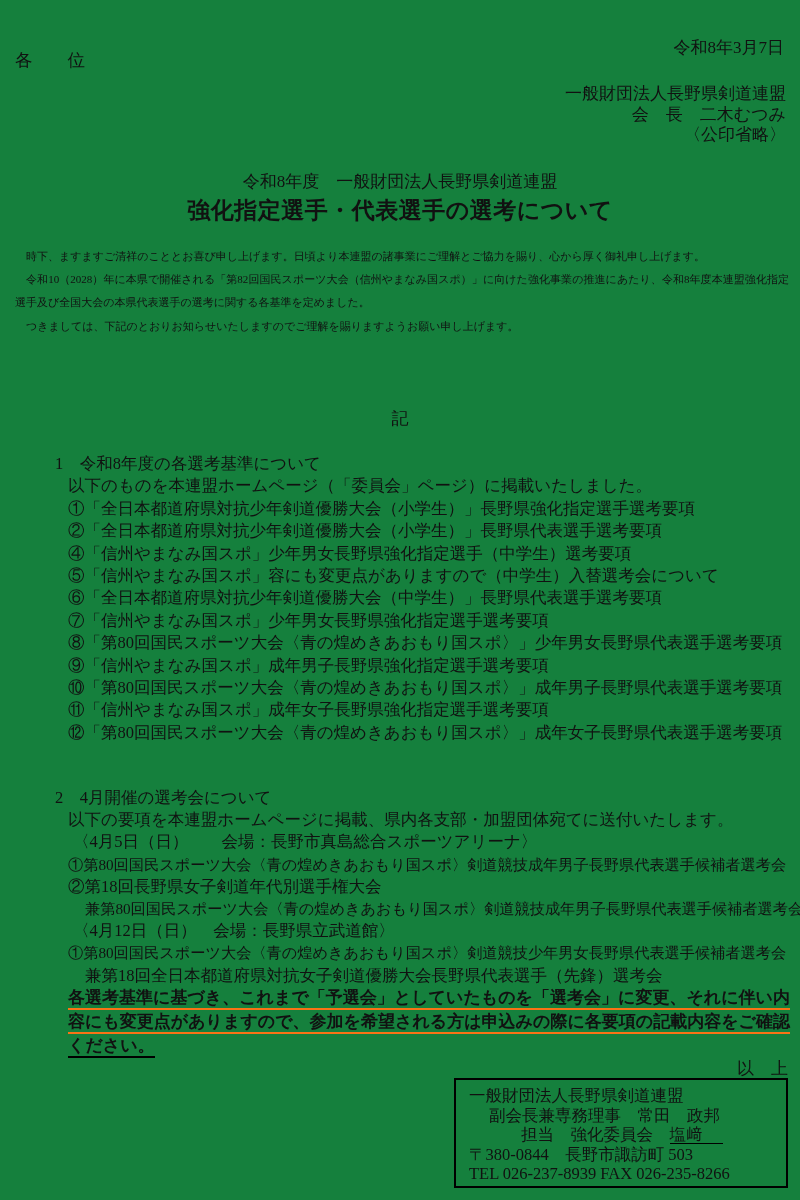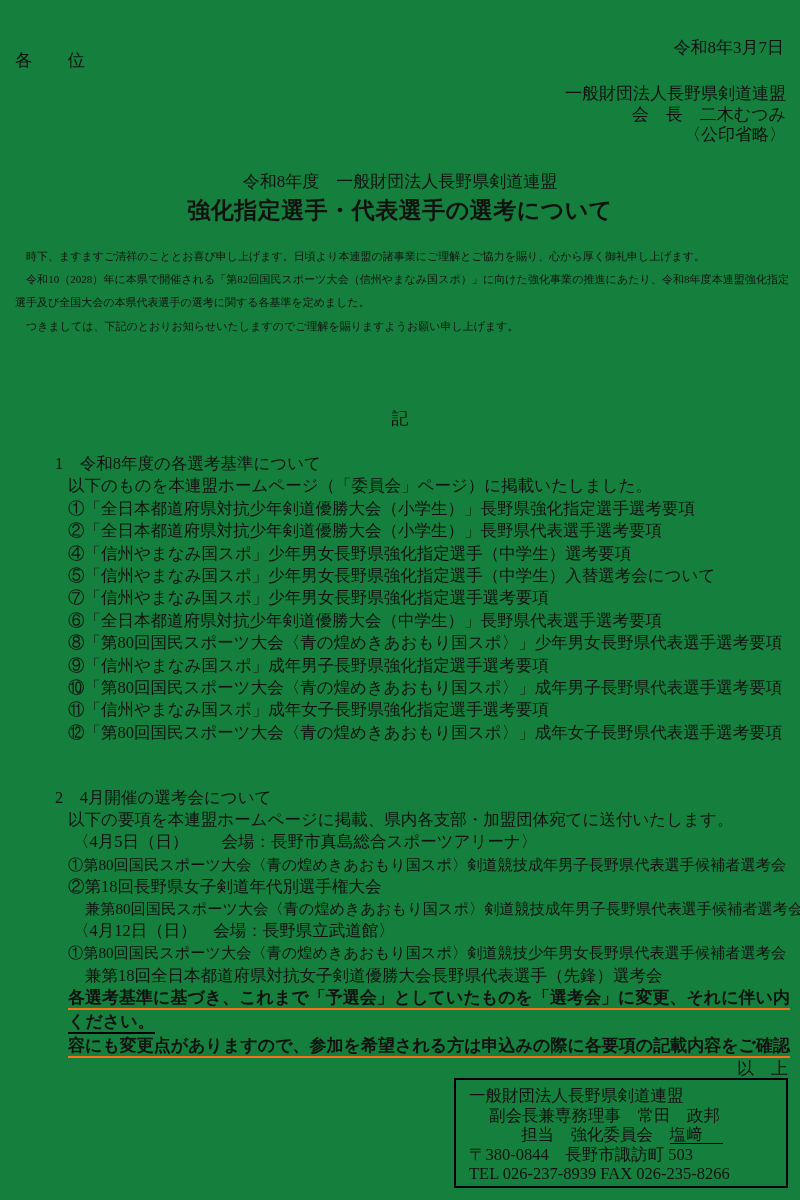--- a/index.html
+++ b/index.html
@@ -80,23 +80,23 @@
   </div>
 
   <div class="record">記</div>
 
   <div class="sec sec1">
     <div class="sec-heading">1　令和8年度の各選考基準について</div>
     <div class="sec-intro">以下のものを本連盟ホームページ（「委員会」ページ）に掲載いたしました。</div>
     <div class="li">①「全日本都道府県対抗少年剣道優勝大会（小学生）」長野県強化指定選手選考要項</div>
     <div class="li">②「全日本都道府県対抗少年剣道優勝大会（小学生）」長野県代表選手選考要項</div>
     <div class="li">④「信州やまなみ国スポ」少年男女長野県強化指定選手（中学生）選考要項</div>
-    <div class="li">⑤「信州やまなみ国スポ」少年男女長野県強化指定選手（中学生）入替選考会について</div>
+    <div class="li">⑤「信州やまなみ国スポ」容にも変更点がありますので（中学生）入替選考会について</div>
+    <div class="li">⑥「全日本都道府県対抗少年剣道優勝大会（中学生）」長野県代表選手選考要項</div>
     <div class="li">⑦「信州やまなみ国スポ」少年男女長野県強化指定選手選考要項</div>
-    <div class="li">⑥「全日本都道府県対抗少年剣道優勝大会（中学生）」長野県代表選手選考要項</div>
     <div class="li">⑧「第80回国民スポーツ大会〈青の煌めきあおもり国スポ〉」少年男女長野県代表選手選考要項</div>
     <div class="li">⑨「信州やまなみ国スポ」成年男子長野県強化指定選手選考要項</div>
     <div class="li">⑩「第80回国民スポーツ大会〈青の煌めきあおもり国スポ〉」成年男子長野県代表選手選考要項</div>
     <div class="li">⑪「信州やまなみ国スポ」成年女子長野県強化指定選手選考要項</div>
     <div class="li">⑫「第80回国民スポーツ大会〈青の煌めきあおもり国スポ〉」成年女子長野県代表選手選考要項</div>
   </div>
 
   <div class="sec sec2">
     <div class="sec-heading">2　4月開催の選考会について</div>
     <div class="sec-intro">以下の要項を本連盟ホームページに掲載、県内各支部・加盟団体宛てに送付いたします。</div>
@@ -104,22 +104,22 @@
     <div class="l-item fit">①第80回国民スポーツ大会〈青の煌めきあおもり国スポ〉剣道競技成年男子長野県代表選手候補者選考会</div>
     <div class="l-item">②第18回長野県女子剣道年代別選手権大会</div>
     <div class="l-sub fit">兼第80回国民スポーツ大会〈青の煌めきあおもり国スポ〉剣道競技成年男子長野県代表選手候補者選考会</div>
     <div class="l-date">〈4月12日（日）　会場：長野県立武道館〉</div>
     <div class="l-item fit">①第80回国民スポーツ大会〈青の煌めきあおもり国スポ〉剣道競技少年男女長野県代表選手候補者選考会</div>
     <div class="l-sub">兼第18回全日本都道府県対抗女子剣道優勝大会長野県代表選手（先鋒）選考会</div>
   </div>
 
   <div class="notice">
     <div class="notice-line fill">各選考基準に基づき、これまで「予選会」としていたものを「選考会」に変更、それに伴い内</div>
+    <div class="notice-line fill">容にも変更点がありますので、参加を希望される方は申込みの際に各要項の記載内容をご確認</div>
     <div class="notice-line last"><span class="u3">ください。</span></div>
-    <div class="notice-line fill">容にも変更点がありますので、参加を希望される方は申込みの際に各要項の記載内容をご確認</div>
   </div>
 
   <div class="closing">以　上</div>
 
   <div class="contact-box">
     <div>一般財団法人長野県剣道連盟</div>
     <div class="cb-ind">副会長兼専務理事　常田　政邦</div>
     <div class="cb-ind2"><span>担当　強化委員会　</span><span class="uname">塩﨑</span></div>
     <div>〒380-0844　長野市諏訪町 503</div>
     <div>TEL 026-237-8939 FAX 026-235-8266</div>

